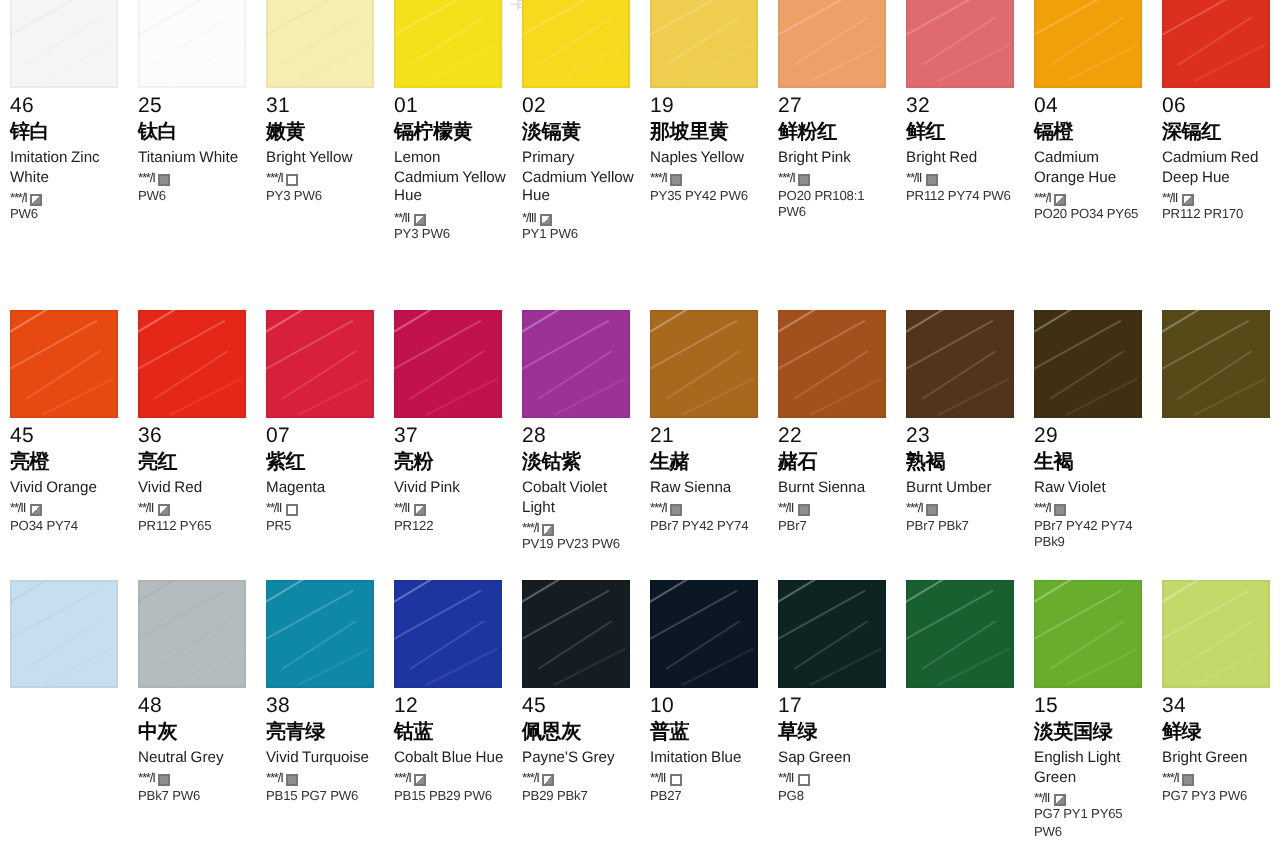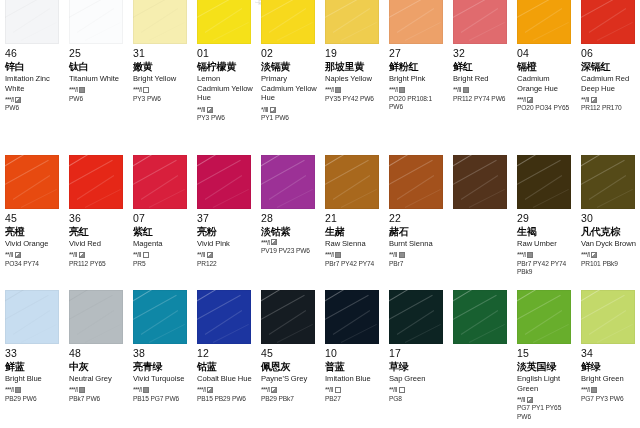--- a/index.html
+++ b/index.html
@@ -435,20 +435,21 @@
           <div class="streaks">
             <i></i>
             <i></i>
             <i></i>
             <i></i>
           </div>
         </div>
         <div class="meta">
           <div class="code">28</div>
           <div class="name-cn">淡钴紫</div>
+          <div class="name-en">Cobalt Violet Light</div>
           <div class="specline">
             <span class="stars">***/I</span>
             <span class="opq semi"></span>
           </div>
           <div class="pigments">PV19 PV23 PW6</div>
         </div>
       </div>
       <div class="cell">
         <div class="swatch" style="background: rgb(168, 104, 29);">
           <div class="streaks">
@@ -491,81 +492,71 @@
       </div>
       <div class="cell">
         <div class="swatch" style="background: rgb(83, 51, 28);">
           <div class="streaks">
             <i></i>
             <i></i>
             <i></i>
             <i></i>
           </div>
         </div>
+        <div class="meta">
+          <div class="code">23</div>
+          <div class="name-cn">熟褐</div>
+          <div class="name-en">Burnt Umber</div>
+          <div class="specline">
+            <span class="stars">***/I</span>
+            <span class="opq opaque"></span>
+          </div>
+          <div class="pigments">PBr7 PBk7</div>
+        </div>
       </div>
       <div class="cell">
         <div class="swatch" style="background: rgb(62, 48, 16);">
           <div class="streaks">
             <i></i>
             <i></i>
             <i></i>
             <i></i>
           </div>
         </div>
         <div class="meta">
           <div class="code">29</div>
           <div class="name-cn">生褐</div>
-          <div class="name-en">Raw Umber</div>
+          <div class="name-en">Raw Violet</div>
           <div class="specline">
             <span class="stars">***/I</span>
             <span class="opq opaque"></span>
           </div>
           <div class="pigments">PBr7 PY42 PY74 PBk9</div>
         </div>
       </div>
       <div class="cell">
         <div class="swatch" style="background: rgb(85, 74, 24);">
           <div class="streaks">
             <i></i>
             <i></i>
             <i></i>
             <i></i>
           </div>
-        </div>
-        <div class="meta">
-          <div class="code">30</div>
-          <div class="name-cn">凡代克棕</div>
-          <div class="name-en">Van Dyck Brown</div>
-          <div class="specline">
-            <span class="stars">***/I</span>
-            <span class="opq semi"></span>
-          </div>
-          <div class="pigments">PR101 PBk9</div>
         </div>
       </div>
     </div>
   <div class="row row-2">
       <div class="cell">
         <div class="swatch pale" style="background: rgb(199, 221, 240);">
           <div class="streaks">
             <i></i>
             <i></i>
             <i></i>
             <i></i>
           </div>
-        </div>
-        <div class="meta">
-          <div class="code">33</div>
-          <div class="name-cn">鲜蓝</div>
-          <div class="name-en">Bright Blue</div>
-          <div class="specline">
-            <span class="stars">***/I</span>
-            <span class="opq opaque"></span>
-          </div>
-          <div class="pigments">PB29 PW6</div>
         </div>
       </div>
       <div class="cell">
         <div class="swatch pale" style="background: rgb(181, 188, 192);">
           <div class="streaks">
             <i></i>
             <i></i>
             <i></i>
             <i></i>
           </div>

